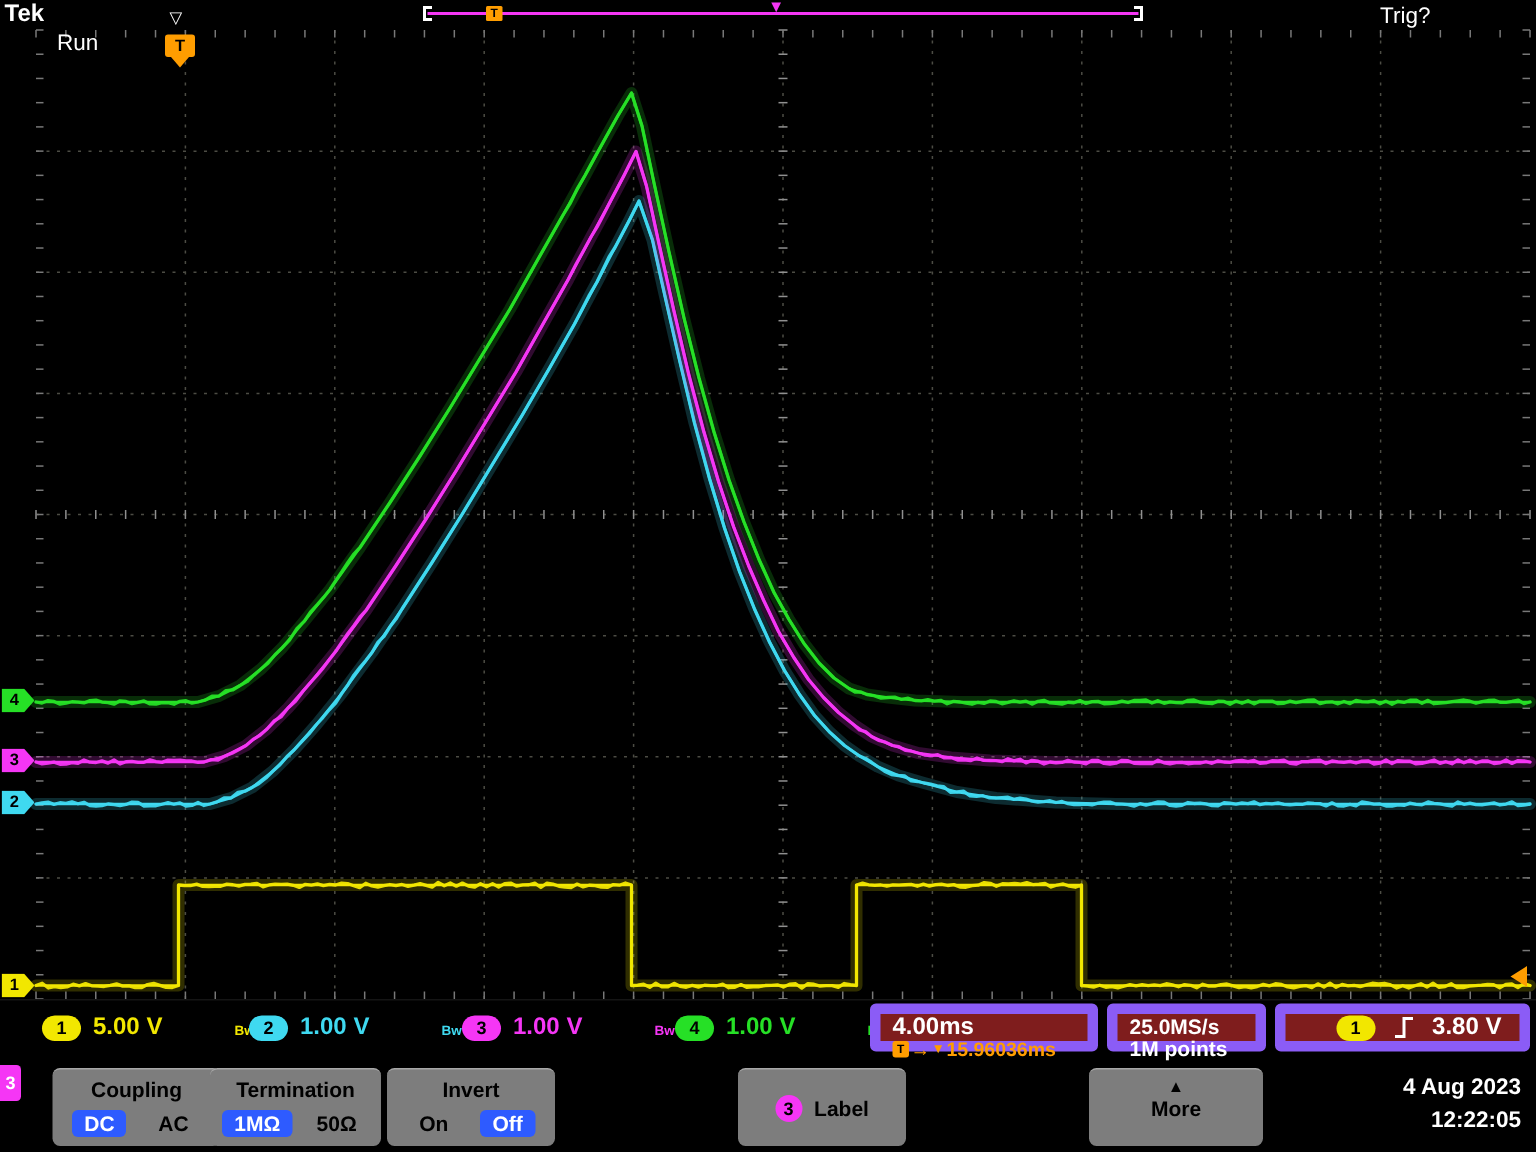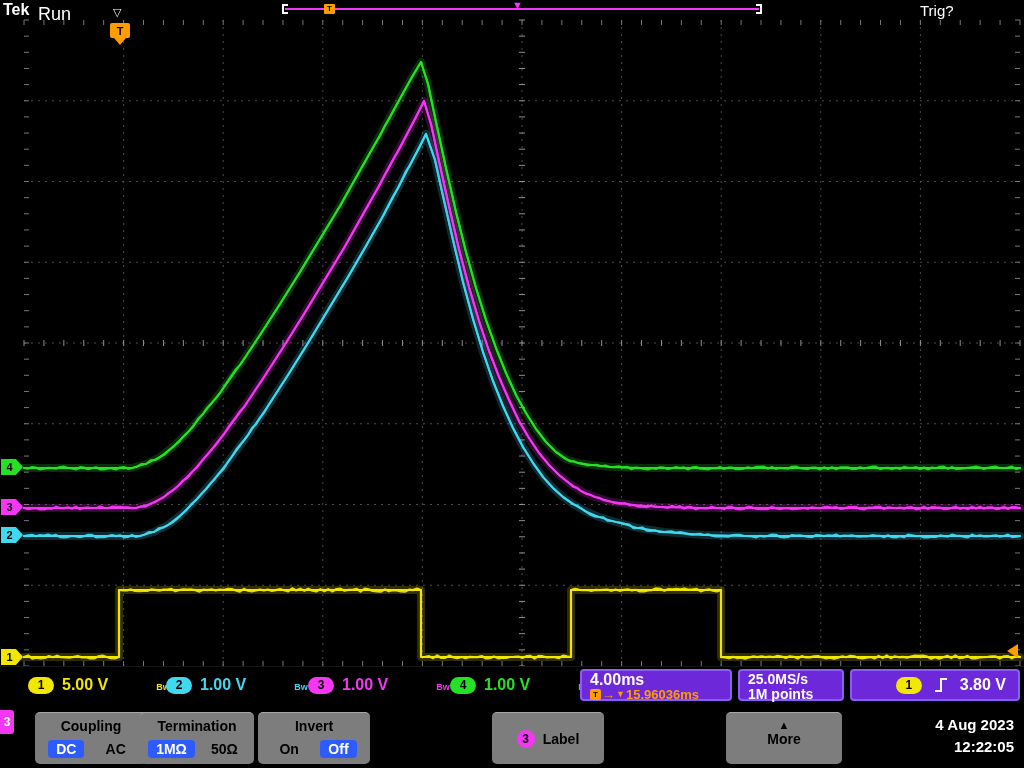--- a/index.html
+++ b/index.html
@@ -2,21 +2,21 @@
 <html><head>
 <meta charset="utf-8">
 <style>
   html,body{margin:0;padding:0;background:#000;}
   #scope{position:relative;width:1024px;height:768px;background:#000;overflow:hidden;
          font-family:"Liberation Sans",sans-serif;}
   .abs{position:absolute;}
 
   
   .logo{left:3px;top:1px;font-size:16px;font-weight:bold;color:#fff;}
-  .runtxt{left:38px;top:4px;font-size:18px;color:#fff;}
+  .runtxt{left:38px;top:20px;font-size:15px;color:#fff;}
   .trigtxt{left:920px;top:2px;font-size:15px;color:#fff;}
   .recbar{left:282px;top:4px;width:480px;height:10px;}
   .recline{position:absolute;left:3px;right:3px;top:4px;height:2px;background:#f536f5;}
   .recbrl{position:absolute;left:0;top:0;width:6px;height:10px;border-left:2px solid #fff;
           border-top:2px solid #fff;border-bottom:2px solid #fff;box-sizing:border-box;}
   .recbrr{position:absolute;right:0;top:0;width:6px;height:10px;border-right:2px solid #fff;
           border-top:2px solid #fff;border-bottom:2px solid #fff;box-sizing:border-box;}
   .rect{position:absolute;left:42px;top:0;width:11px;height:10px;background:#ff9d00;color:#000;
         font-size:8px;font-weight:bold;text-align:center;line-height:10px;border-radius:1px;}
   .expmark{left:512px;top:0;color:#f536f5;font-size:11px;line-height:11px;}
@@ -35,22 +35,22 @@
   .bg1{background:#f2e700;} .bg2{background:#3fd9f0;} .bg3{background:#f536f5;} .bg4{background:#26e026;}
   .c1{color:#f2e700;} .c2{color:#3fd9f0;} .c3{color:#f536f5;} .c4{color:#26e026;}
 
   
   .readout{left:0;top:666px;width:1024px;height:40px;background:#000;border-top:1px solid #151515;}
   .chblock{position:absolute;top:9px;display:flex;align-items:center;gap:8px;}
   .pill{width:26px;height:17px;border-radius:9px;color:#000;font-weight:bold;font-size:12px;
         display:flex;align-items:center;justify-content:center;}
   .scaletxt{font-size:16px;font-weight:bold;}
   .bwtag{font-size:9px;font-weight:bold;line-height:1;margin-top:4px;padding-left:40px;}
-  .rbox{position:absolute;top:2px;height:32px;border:2px solid #8b5cf6;border-radius:4px;
-        background:#6d28d9;box-sizing:border-box;}
+  .rbox{position:absolute;top:2px;height:32px;border:7px solid #8b5cf6;border-radius:4px;
+        background:#7f1d1d;box-sizing:border-box;}
   .tb1{font-size:16px;font-weight:bold;color:#fff;margin:0 0 0 8px;line-height:16px;padding-top:1px;}
   .tb2{font-size:13px;font-weight:bold;color:#ff9d00;margin-left:8px;line-height:13px;
        display:flex;align-items:center;gap:1px;}
   .tbox{display:inline-block;width:11px;height:11px;background:#ff9d00;color:#000;font-size:8px;
         font-weight:bold;text-align:center;line-height:11px;border-radius:2px;}
   .rate1,.rate2{font-size:14px;font-weight:bold;color:#fff;margin-left:8px;line-height:15px;}
   .rate1{padding-top:1px;}
   .trigbox{display:flex;align-items:center;justify-content:flex-end;gap:12px;padding:0 12px;}
   .lvltxt{font-size:16px;font-weight:bold;color:#fff;}
 

